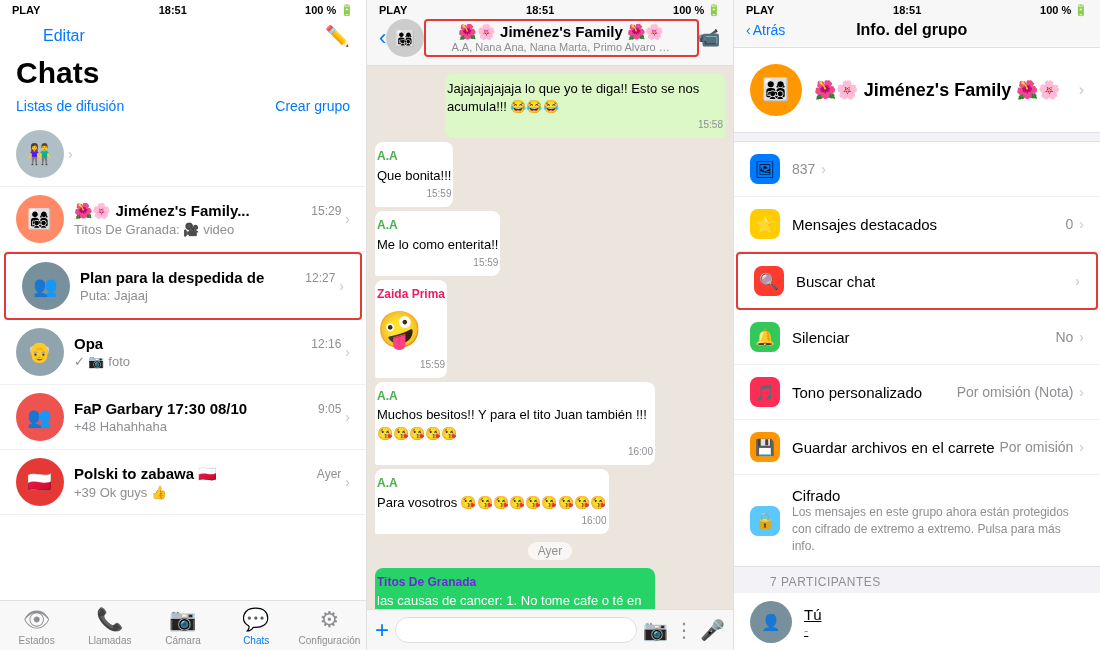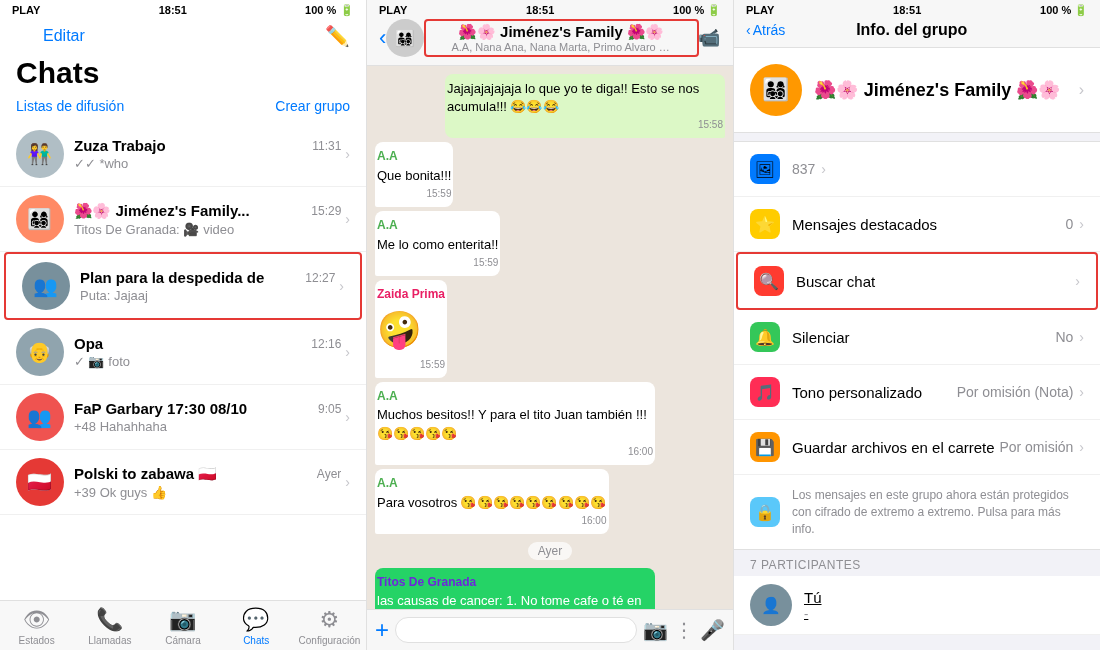--- a/index.html
+++ b/index.html
@@ -410,20 +410,21 @@
       margin: 0 2px;
     }
 
     .section-title {
       font-size: 12px;
       color: #8e8e93;
       text-transform: uppercase;
       letter-spacing: 0.5px;
       padding: 8px 16px 4px;
       font-weight: 500;
+      margin-left: 20px;
     }
 
     .participant-row {
       display: flex;
       align-items: center;
       padding: 8px 16px;
       border-bottom: 1px solid #f0f0f0;
       background: #fff;
     }
     .participant-avatar {
@@ -469,27 +470,20 @@
   <div class="chats-title">Chats</div>
   <div class="chats-links">
     <a>Listas de difusión</a>
     <a>Crear grupo</a>
   </div>
 
   <div class="chat-list">
 
   <div class="chat-item">
         <div class="chat-avatar" style="background: rgb(176, 190, 197); font-size: 20px;">👫</div>
-        <div class="chat-info">
-          <div class="chat-name-row">
-            <span class="chat-name">Zuza Trabajo</span>
-            <span class="chat-time">11:31</span>
-          </div>
-          <div class="chat-preview">✓✓ *who</div>
-        </div>
         <span class="chat-chevron">›</span>
       </div>
       <div class="chat-item">
         <div class="chat-avatar" style="background: rgb(255, 138, 101); font-size: 20px;">👨‍👩‍👧‍👦</div>
         <div class="chat-info">
           <div class="chat-name-row">
             <span class="chat-name">🌺🌸 Jiménez's Family...</span>
             <span class="chat-time">15:29</span>
           </div>
           <div class="chat-preview">Titos De Granada: 🎥 video</div>
@@ -688,20 +682,21 @@
       </div>
       <div class="info-row">
         <div class="info-row-icon icon-orange">💾</div>
         <div class="info-row-label">Guardar archivos en el carrete</div>
         <span class="info-row-value">Por omisión</span>
         <span class="info-row-chevron">›</span>
       </div>
       <div class="info-row">
         <div class="info-row-icon icon-blue2">🔒</div>
         <div class="info-row-label">
+          <div style="font-weight: 500;">Cifrado</div>
           <div class="cifrado-desc">Los mensajes en este grupo ahora están protegidos con cifrado de extremo a extremo. Pulsa para más info.</div>
         </div>
       </div>
     </div>
 
   <div class="section-title">7 PARTICIPANTES</div>
   <div id="participants-list">
       <div class="participant-row">
         <div class="participant-avatar" style="background: rgb(120, 144, 156);">👤</div>
         <div class="participant-info">

